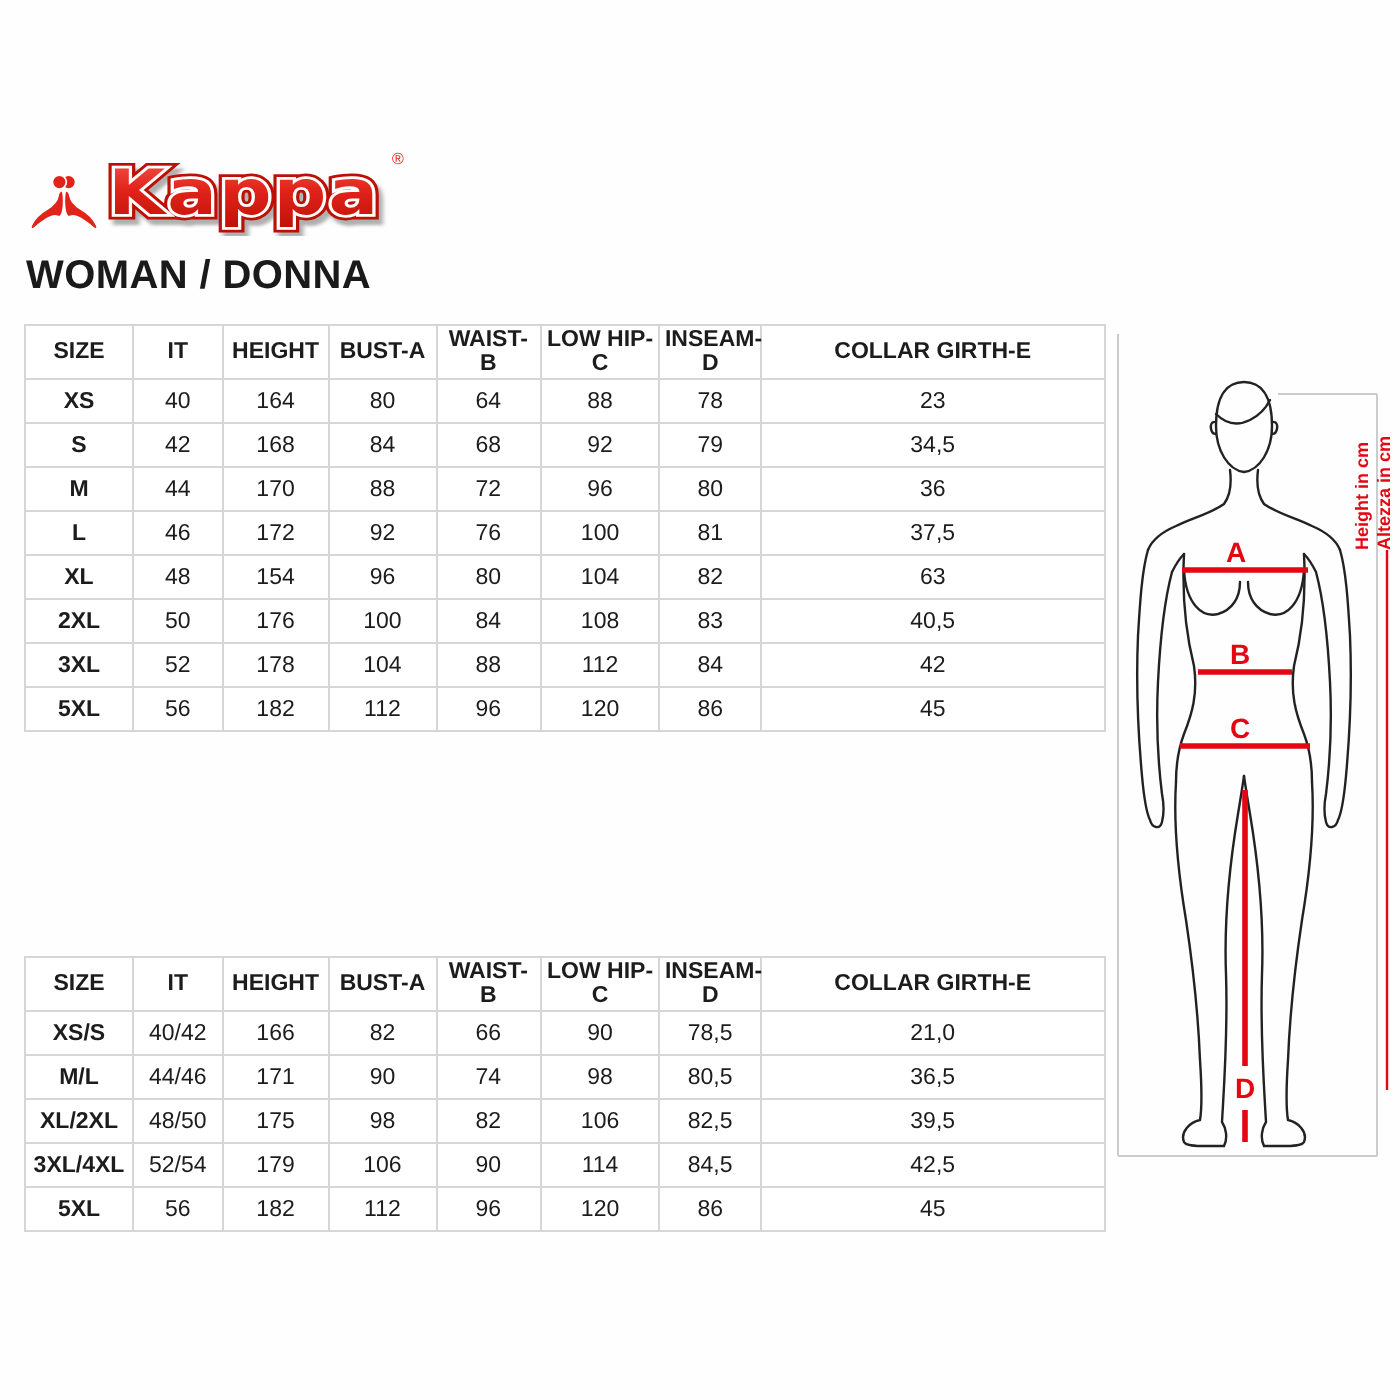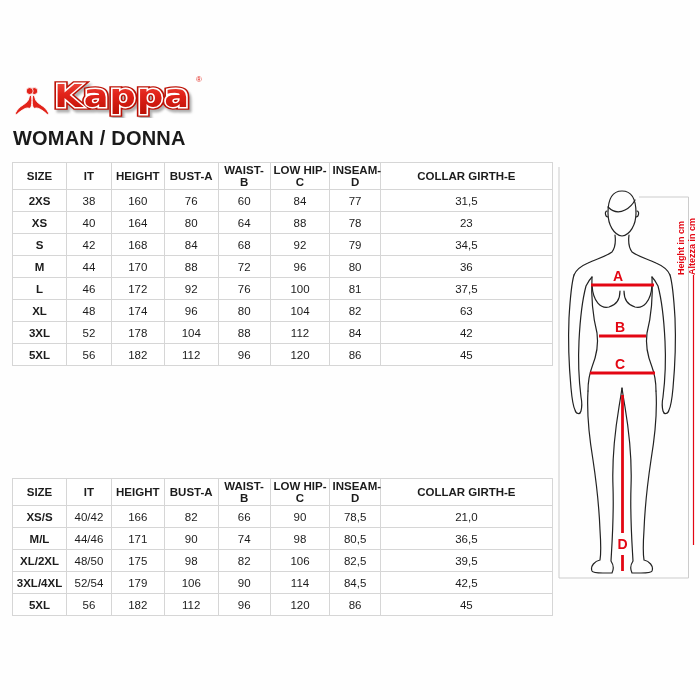--- a/index.html
+++ b/index.html
@@ -80,30 +80,20 @@
           <th>HEIGHT</th>
           <th>BUST-A</th>
           <th>WAIST-B</th>
           <th>LOW HIP-C</th>
           <th>INSEAM-D</th>
           <th>COLLAR GIRTH-E</th>
         </tr>
       </thead>
       <tbody>
         <tr>
-          <td class="size-col">2XS</td>
-          <td>38</td>
-          <td>160</td>
-          <td>76</td>
-          <td>60</td>
-          <td>84</td>
-          <td>77</td>
-          <td>31,5</td>
-        </tr>
-        <tr>
           <td class="size-col">XS</td>
           <td>40</td>
           <td>164</td>
           <td>80</td>
           <td>64</td>
           <td>88</td>
           <td>78</td>
           <td>23</td>
         </tr>
         <tr>
@@ -132,26 +122,36 @@
           <td>172</td>
           <td>92</td>
           <td>76</td>
           <td>100</td>
           <td>81</td>
           <td>37,5</td>
         </tr>
         <tr>
           <td class="size-col">XL</td>
           <td>48</td>
-          <td>174</td>
+          <td>154</td>
           <td>96</td>
           <td>80</td>
           <td>104</td>
           <td>82</td>
           <td>63</td>
+        </tr>
+        <tr>
+          <td class="size-col">2XL</td>
+          <td>50</td>
+          <td>176</td>
+          <td>100</td>
+          <td>84</td>
+          <td>108</td>
+          <td>83</td>
+          <td>40,5</td>
         </tr>
         <tr>
           <td class="size-col">3XL</td>
           <td>52</td>
           <td>178</td>
           <td>104</td>
           <td>88</td>
           <td>112</td>
           <td>84</td>
           <td>42</td>

